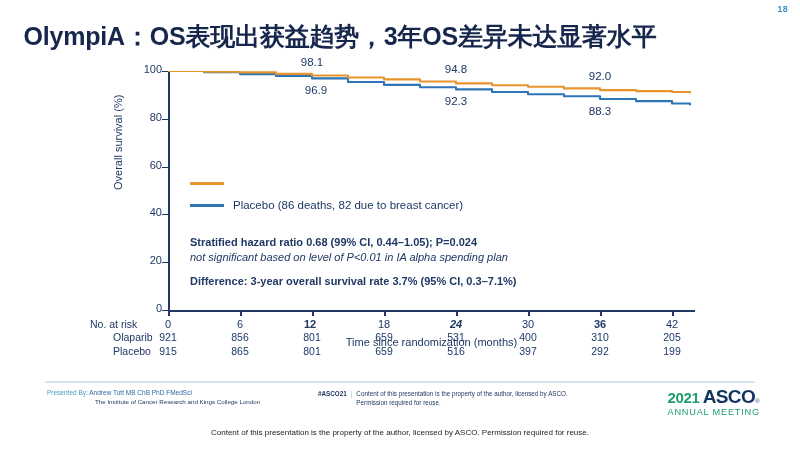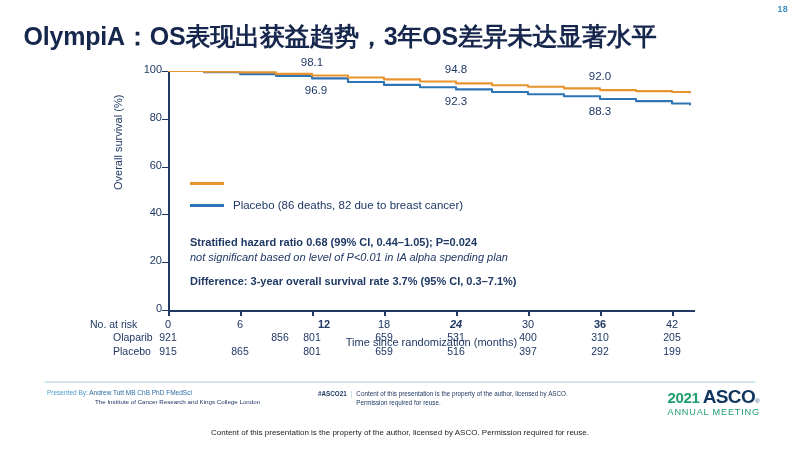--- a/index.html
+++ b/index.html
@@ -174,21 +174,21 @@
         <div class="data-label" style="left: 456px; top: 35.403px;">92.3</div>
         <div class="data-label" style="left: 600px; top: 10.12px;">92.0</div>
         <div class="data-label" style="left: 600px; top: 44.963px;">88.3</div>
       </div>
     <div id="xtick-layer">
         <div class="x-tick-mark" style="left: 168px;"></div>
         <div class="x-tick-label" style="left: 168px;">0</div>
         <div class="x-tick-mark" style="left: 240px;"></div>
         <div class="x-tick-label" style="left: 240px;">6</div>
         <div class="x-tick-mark" style="left: 312px;"></div>
-        <div class="x-tick-label bold" style="left: 324px;">12</div>
+        <div class="x-tick-label bold" style="left: 310px;">12</div>
         <div class="x-tick-mark" style="left: 384px;"></div>
         <div class="x-tick-label" style="left: 384px;">18</div>
         <div class="x-tick-mark" style="left: 456px;"></div>
         <div class="x-tick-label bold" style="left: 456px; font-style: italic;">24</div>
         <div class="x-tick-mark" style="left: 528px;"></div>
         <div class="x-tick-label" style="left: 528px;">30</div>
         <div class="x-tick-mark" style="left: 600px;"></div>
         <div class="x-tick-label bold" style="left: 600px;">36</div>
         <div class="x-tick-mark" style="left: 672px;"></div>
         <div class="x-tick-label" style="left: 672px;">42</div>
@@ -217,21 +217,21 @@
       <div class="tick-mark" style="top: 106.6px;"></div>
       <div class="tick-mark" style="top: 58.8px;"></div>
       <div class="tick-mark" style="top: 11px;"></div>
     </div>
 
   <div class="risk">
     <div class="risk-title">No. at risk</div>
     <div id="risk-layer">
         <div class="risk-rowlabel" style="top: 13px;">Olaparib</div>
         <div class="risk-val" style="left: 168px; top: 13px;">921</div>
-        <div class="risk-val" style="left: 240px; top: 13px; margin-left: 40px;">856</div>
+        <div class="risk-val" style="left: 240px; top: 13px;">856</div>
         <div class="risk-val" style="left: 312px; top: 13px;">801</div>
         <div class="risk-val" style="left: 384px; top: 13px;">659</div>
         <div class="risk-val" style="left: 456px; top: 13px;">531</div>
         <div class="risk-val" style="left: 528px; top: 13px;">400</div>
         <div class="risk-val" style="left: 600px; top: 13px;">310</div>
         <div class="risk-val" style="left: 672px; top: 13px;">205</div>
         <div class="risk-rowlabel" style="top: 27px;">Placebo</div>
         <div class="risk-val" style="left: 168px; top: 27px;">915</div>
         <div class="risk-val" style="left: 240px; top: 27px;">865</div>
         <div class="risk-val" style="left: 312px; top: 27px;">801</div>

